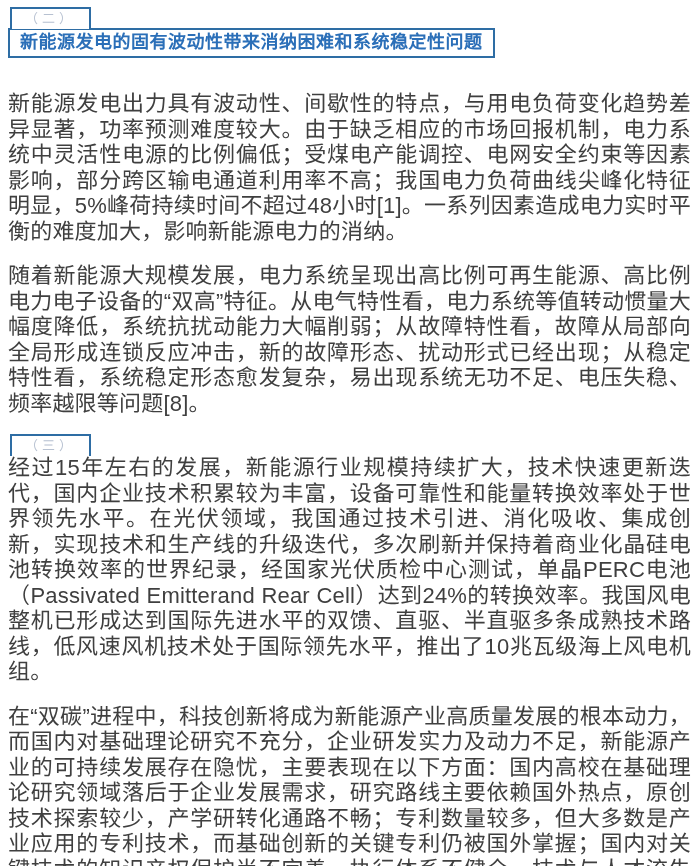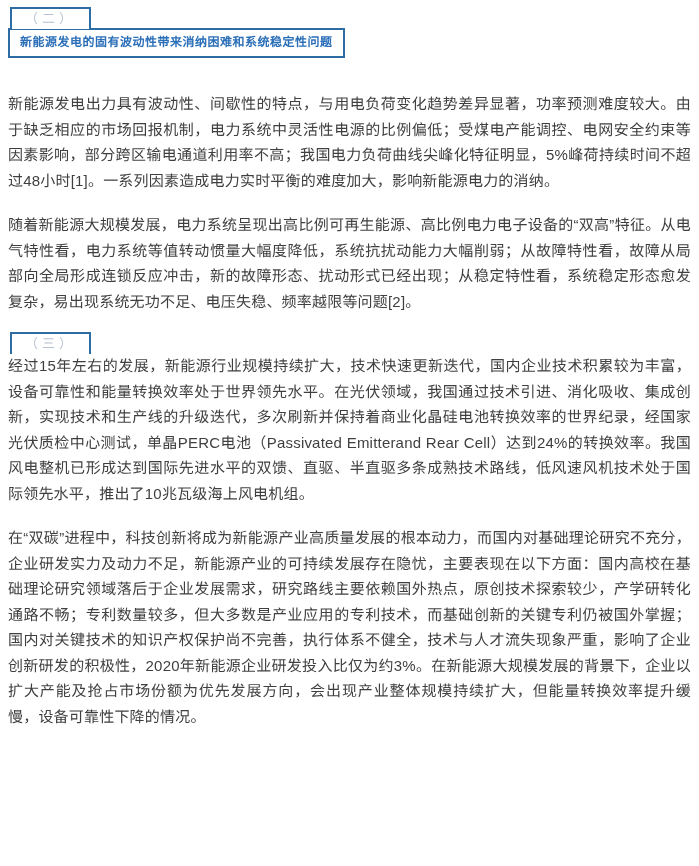--- a/index.html
+++ b/index.html
@@ -34,50 +34,50 @@
   .heading-box {
     display: block;
     width: fit-content;
     border: 2px solid #2e6da4;
     padding: 2px 10px 3px 10px;
     margin: 0 0 33px 0;
     background: #ffffff;
   }
   .heading-box h2 {
     margin: 0;
-    font-size: 12px;
+    font-size: 18px;
     font-weight: bold;
     color: #2b6fb8;
     line-height: 21px;
     white-space: nowrap;
     letter-spacing: 0.5px;
   }
   p.body-par {
     margin: 0 0 19px 0;
-    font-size: 15px;
+    font-size: 22px;
     line-height: 25.5px;
     color: #3f3f3f;
     text-align: justify;
     text-justify: inter-ideograph;
     letter-spacing: 0.2px;
   }
   p.body-par:last-child { margin-bottom: 0; }
 </style>
 </head>
 <body>
 
 <div class="page">
 
   <section class="section">
     <div class="num-tab">（二）</div>
     <div class="heading-box">
       <h2>新能源发电的固有波动性带来消纳困难和系统稳定性问题</h2>
     </div>
     <p class="body-par">新能源发电出力具有波动性、间歇性的特点，与用电负荷变化趋势差异显著，功率预测难度较大。由于缺乏相应的市场回报机制，电力系统中灵活性电源的比例偏低；受煤电产能调控、电网安全约束等因素影响，部分跨区输电通道利用率不高；我国电力负荷曲线尖峰化特征明显，5%峰荷持续时间不超过48小时[1]。一系列因素造成电力实时平衡的难度加大，影响新能源电力的消纳。</p>
-    <p class="body-par">随着新能源大规模发展，电力系统呈现出高比例可再生能源、高比例电力电子设备的“双高”特征。从电气特性看，电力系统等值转动惯量大幅度降低，系统抗扰动能力大幅削弱；从故障特性看，故障从局部向全局形成连锁反应冲击，新的故障形态、扰动形式已经出现；从稳定特性看，系统稳定形态愈发复杂，易出现系统无功不足、电压失稳、频率越限等问题[2]。</p>
+    <p class="body-par">随着新能源大规模发展，电力系统呈现出高比例可再生能源、高比例电力电子设备的“双高”特征。从电气特性看，电力系统等值转动惯量大幅度降低，系统抗扰动能力大幅削弱；从故障特性看，故障从局部向全局形成连锁反应冲击，新的故障形态、扰动形式已经出现；从稳定特性看，系统稳定形态愈发复杂，易出现系统无功不足、电压失稳、频率越限等问题[8]。</p>
   </section>
 
   <section class="section">
     <div class="num-tab">（三）</div>
     <p class="body-par">经过15年左右的发展，新能源行业规模持续扩大，技术快速更新迭代，国内企业技术积累较为丰富，设备可靠性和能量转换效率处于世界领先水平。在光伏领域，我国通过技术引进、消化吸收、集成创新，实现技术和生产线的升级迭代，多次刷新并保持着商业化晶硅电池转换效率的世界纪录，经国家光伏质检中心测试，单晶PERC电池（Passivated Emitterand Rear Cell）达到24%的转换效率。我国风电整机已形成达到国际先进水平的双馈、直驱、半直驱多条成熟技术路线，低风速风机技术处于国际领先水平，推出了10兆瓦级海上风电机组。</p>
     <p class="body-par">在“双碳”进程中，科技创新将成为新能源产业高质量发展的根本动力，而国内对基础理论研究不充分，企业研发实力及动力不足，新能源产业的可持续发展存在隐忧，主要表现在以下方面：国内高校在基础理论研究领域落后于企业发展需求，研究路线主要依赖国外热点，原创技术探索较少，产学研转化通路不畅；专利数量较多，但大多数是产业应用的专利技术，而基础创新的关键专利仍被国外掌握；国内对关键技术的知识产权保护尚不完善，执行体系不健全，技术与人才流失现象严重，影响了企业创新研发的积极性，2020年新能源企业研发投入比仅为约3%。在新能源大规模发展的背景下，企业以扩大产能及抢占市场份额为优先发展方向，会出现产业整体规模持续扩大，但能量转换效率提升缓慢，设备可靠性下降的情况。</p>
   </section>
 
 </div>
 

